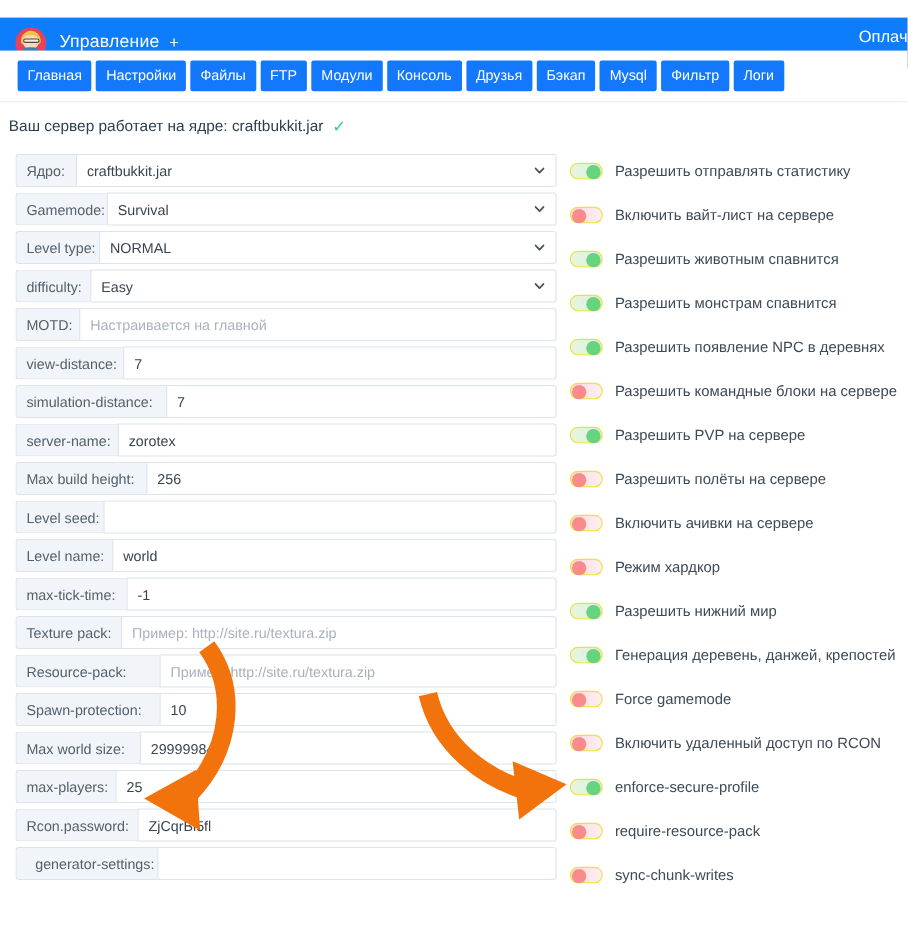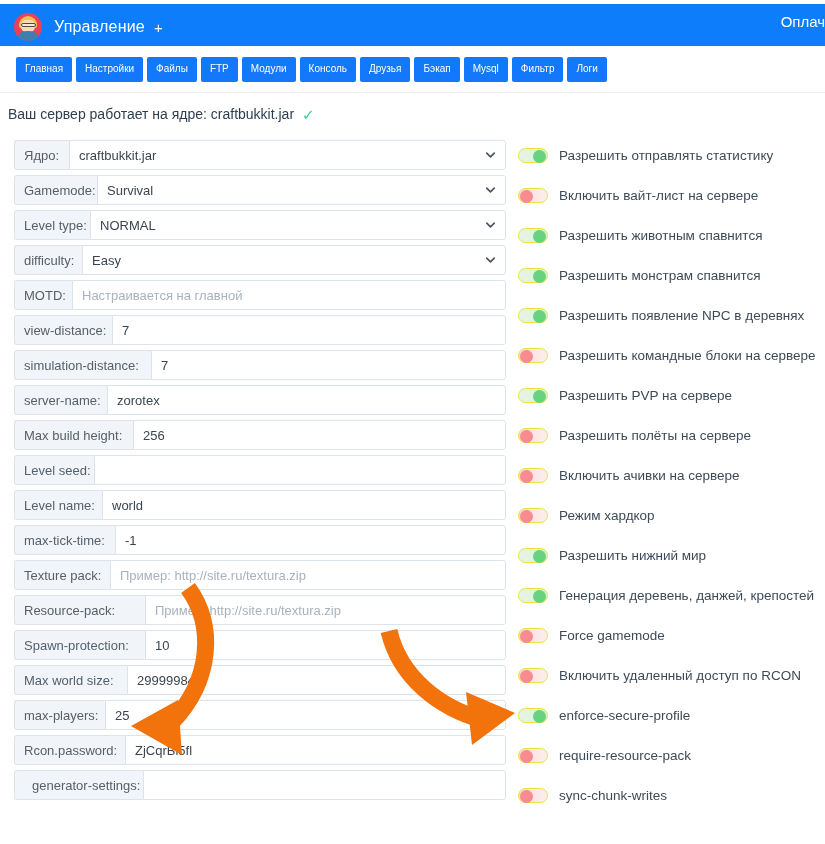--- a/index.html
+++ b/index.html
@@ -6,21 +6,21 @@
   * { box-sizing: border-box; margin: 0; padding: 0; }
   html, body {
     width: 825px; height: 844px;
     background: #ffffff;
     font-family: "Liberation Sans", "DejaVu Sans", sans-serif;
     overflow: hidden;
   }
 
   
   .topbar {
-    position: absolute; left: 0; top: 4px;
+    position: absolute; left: 0; top: 16px;
     width: 825px; height: 46px;
     background: #0d7dfc;
     display: flex; align-items: center;
   }
   .avatar {
     width: 28px; height: 28px; margin-left: 14px;
     border-radius: 50%;
     background: #e8415a;
     position: relative; overflow: hidden; flex: none;
   }
@@ -69,21 +69,21 @@
   
   .navbar {
     position: absolute; left: 0; top: 46px;
     width: 825px; height: 46px;
     background: #ffffff;
     display: flex; align-items: center; gap: 4px;
     padding-left: 16px;
   }
   .nav-tab {
     background: #1378fb; color: #ffffff;
-    font-size: 10px; line-height: 1;
+    font-size: 13px; line-height: 1;
     padding: 7px 9px 8px 9px;
     border-radius: 2px; white-space: nowrap;
     cursor: pointer;
   }
 
   
   .nav-rule {
     position: absolute; left: 0; top: 92px; width: 825px; height: 1px;
     background: #e9eef3;
   }

